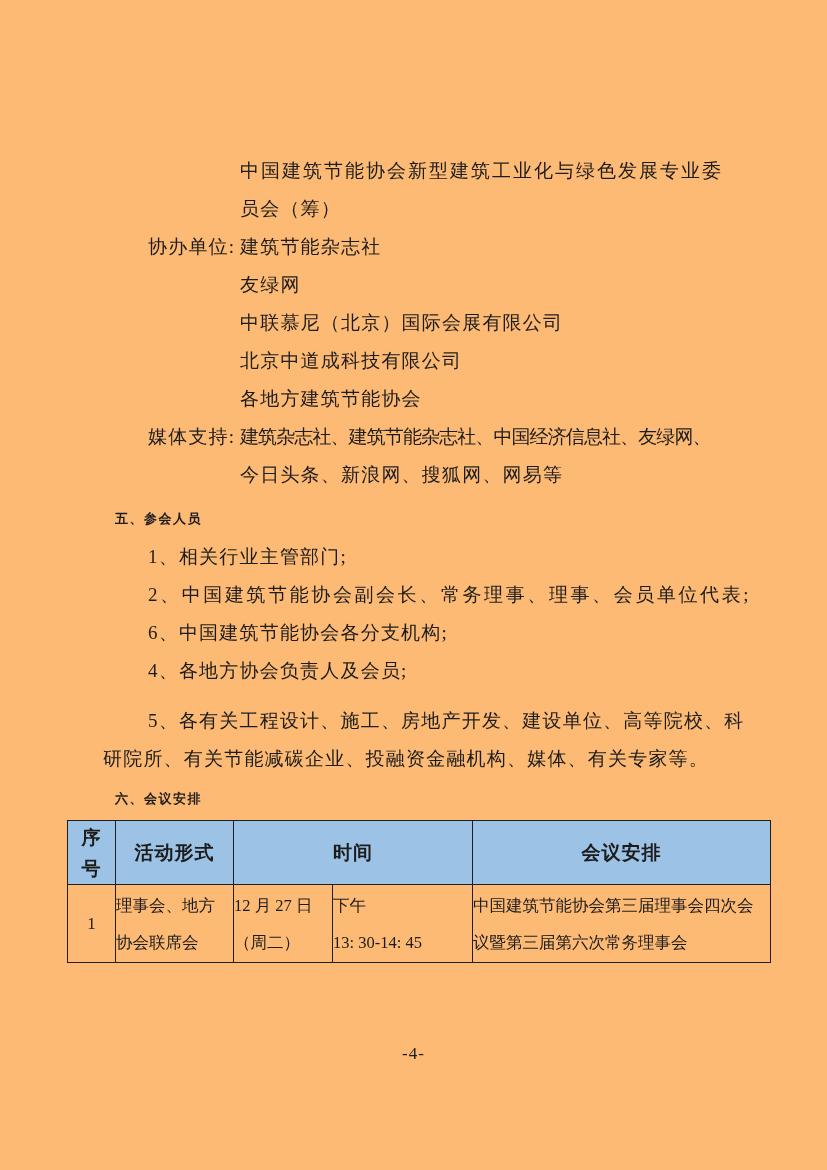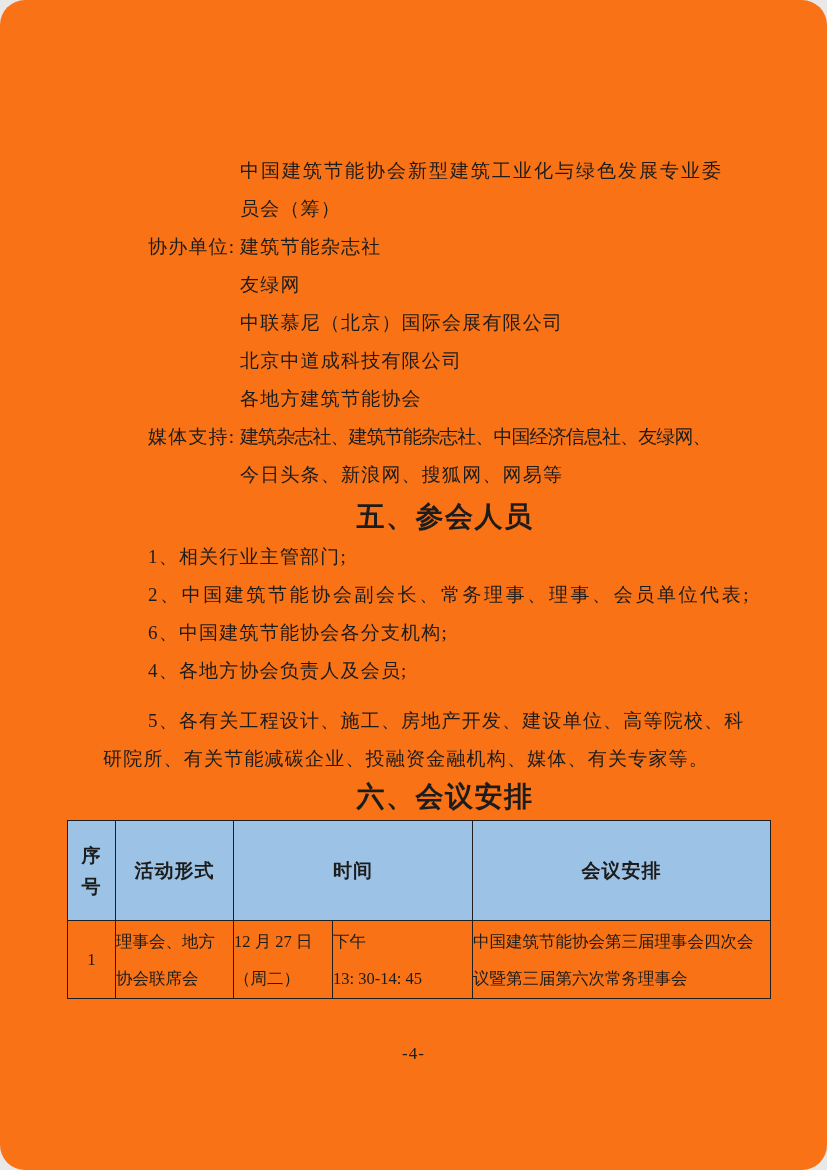--- a/index.html
+++ b/index.html
@@ -2,53 +2,53 @@
 <html style="--header-bg: #9cc2e5; --border-color: #1f1f1f; --text-color: #1c1c1c;"><head>
 <meta charset="utf-8">
 <style>
   :root{
     --header-bg:#9cc2e5;
     --border-color:#1f1f1f;
     --text-color:#1c1c1c;
   }
   html,body{margin:0;padding:0;background:#e8e8e8;}
   .page{
-    position:relative;width:827px;height:1170px;background:#f97316;
+    position:relative;width:827px;height:1170px;background:#fdba74;
     font-family:"Liberation Serif","DejaVu Serif",serif;
-    color:var(--text-color);overflow:hidden;margin:0;border-radius:25px;
+    color:var(--text-color);overflow:hidden;margin:0;
   }
   .content{
     position:absolute;left:103px;top:152px;width:672px;
     font-size:19px;letter-spacing:1.2px;
   }
   .line{height:38px;line-height:38px;white-space:nowrap;}
   .ind240{padding-left:137px;}
   .ind148{padding-left:45px;}
   .lbl{display:inline-block;width:92px;letter-spacing:1.2px;}
   .wide{letter-spacing:2px;}
   .wider{letter-spacing:2.6px;}
   .tight{letter-spacing:-0.9px;}
   .heading{
-    font-family:Liberation Mono, monospace;
-    font-weight:bold;font-size:28px;padding-left:12px;letter-spacing:1.5px;text-align:center;
+    font-family:Liberation Serif, serif;
+    font-weight:bold;font-size:13px;padding-left:12px;letter-spacing:1.5px;
   }
   .h5{margin-top:6px;}
   .i5{margin-top:12px;}
   .h6{margin-top:2px;}
 
   table.schedule{
     border-collapse:collapse;table-layout:fixed;
     margin-left:-36px;margin-top:2px;width:703px;
     font-size:16.5px;letter-spacing:0;
   }
   table.schedule th,table.schedule td{
     border:1.5px solid var(--border-color);
     padding:0;vertical-align:middle;overflow:hidden;
   }
-  table.schedule thead tr{height:100px;padding-left:40px;}
+  table.schedule thead tr{height:64px;padding-left:40px;}
   table.schedule tbody tr{height:78px;}
   table.schedule th{
     background:var(--header-bg);
     font-weight:bold;font-size:19px;letter-spacing:1px;text-align:center;
   }
   .th-no-inner{width:22px;margin:0 auto;line-height:31px;word-break:break-all;text-align:center;}
   .cl{line-height:37px;white-space:nowrap;}
   .td-no{text-align:center;font-size:17px;}
   .td-act{padding-left:14px;}
   .td-date{padding-left:8px;}

